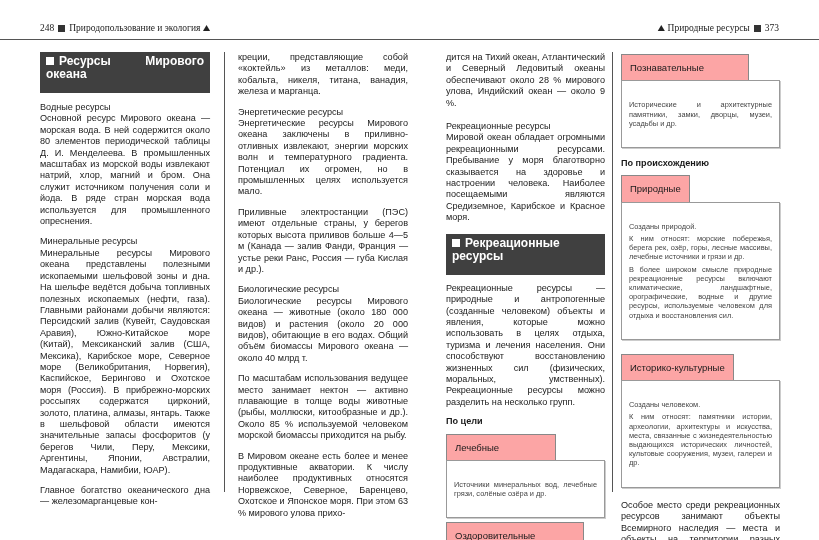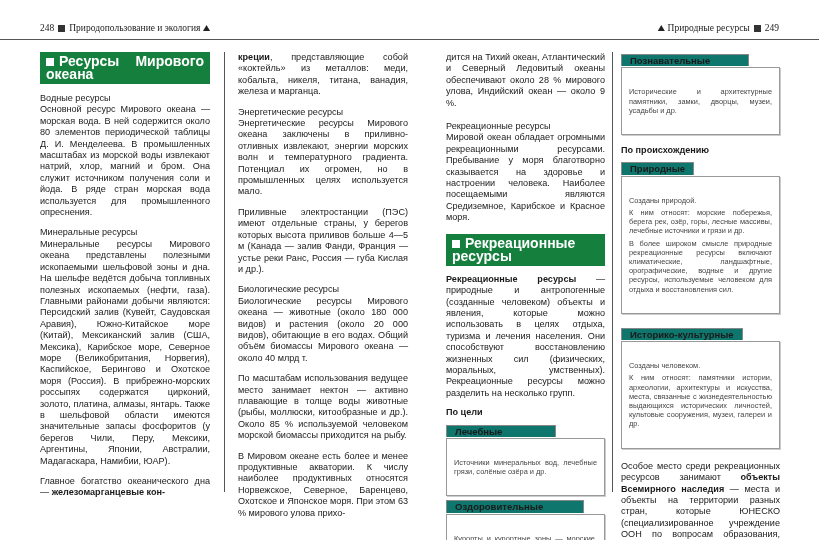--- a/index.html
+++ b/index.html
@@ -13,45 +13,45 @@
   .hill { font-size: 9px; }
   .head-rule { position: absolute; top: 39px; left: 0; width: 819px; height: 1px; background: #555; }
 
   .col { position: absolute; top: 52px; font-size: 9.1px; line-height: 11.4px; text-align: justify; }
   .c1 { left: 40px; width: 170px; }
   .c2 { left: 238px; width: 170px; }
   .c3 { left: 446px; width: 159px; }
   .c4 { left: 621px; width: 159px; }
   .vrule { position: absolute; top: 52px; width: 1px; background: #555; }
 
-  .sec-title { background: #15803d; color: #fff; font-weight: bold; font-size: 14px;
-               line-height: 13px; padding: 3px 6px 3px 6px; margin-bottom: 8px; }
+  .sec-title { background: #404040; color: #fff; font-weight: bold; font-size: 12px;
+               line-height: 13px; padding: 3px 6px 12px 6px; margin-bottom: 8px; }
   .sec-title .box { display: inline-block; width: 8px; height: 8px; background: #fff; margin-right: 5px; vertical-align: 0px; }
   .sub { font-weight: normal; margin-top: 9px; }
   p { margin: 0; }
   .gap { margin-top: 9px; }
-  b { font-weight: bold; }
+  b { font-weight: normal; }
 
-  .tag { display: inline-block; background: #0f766e; border: 1px solid #888; border-bottom: none;
-         font-weight: bold; font-size: 9.5px; padding: 0 8px; min-width: 92px; margin-top: 4px; }
+  .tag { display: inline-block; background: #fca5a5; border: 1px solid #888; border-bottom: none;
+         font-weight: normal; font-size: 9.5px; padding: 7px 8px; min-width: 92px; margin-top: 4px; }
   .card { border: 1px solid #999; font-size: 7.4px; line-height: 9.2px; padding: 19px 7px;
           color: #444; box-shadow: 1px 1px 0 #ccc; text-align: justify; }
   .card p + p { margin-top: 3px; }
   .label-bold { font-weight: bold; margin-top: 8px; margin-bottom: 2px; }
 </style>
 </head>
 <body>
 
 <div class="running-head left">
   <span>248</span><span class="sq"></span><span>Природопользование и экология</span>
   <span class="hill">⛰</span>
 </div>
 <div class="running-head right">
   <span class="hill">⛰</span>
-  <span>Природные ресурсы</span><span class="sq"></span><span>249</span>
+  <span>Природные ресурсы</span><span class="sq"></span><span>373</span>
 </div>
 <div class="head-rule"></div>
 
 <div class="vrule" style="left:224px; height:440px;"></div>
 <div class="vrule" style="left:612px; height:440px;"></div>
 
 <div class="col c1">
   <div class="sec-title"><span class="box"></span><span>Ресурсы Мирового океана</span></div>
   <div class="sub">Водные ресурсы</div>
   <p>Основной ресурс Мирового океана — морская вода. В ней содержится около 80 элементов периодической таблицы Д. И. Менделеева. В промышленных масштабах из морской воды извлекают натрий, хлор, магний и бром. Она служит источником получения соли и йода. В ряде стран морская вода используется для промышленного опреснения.</p>

